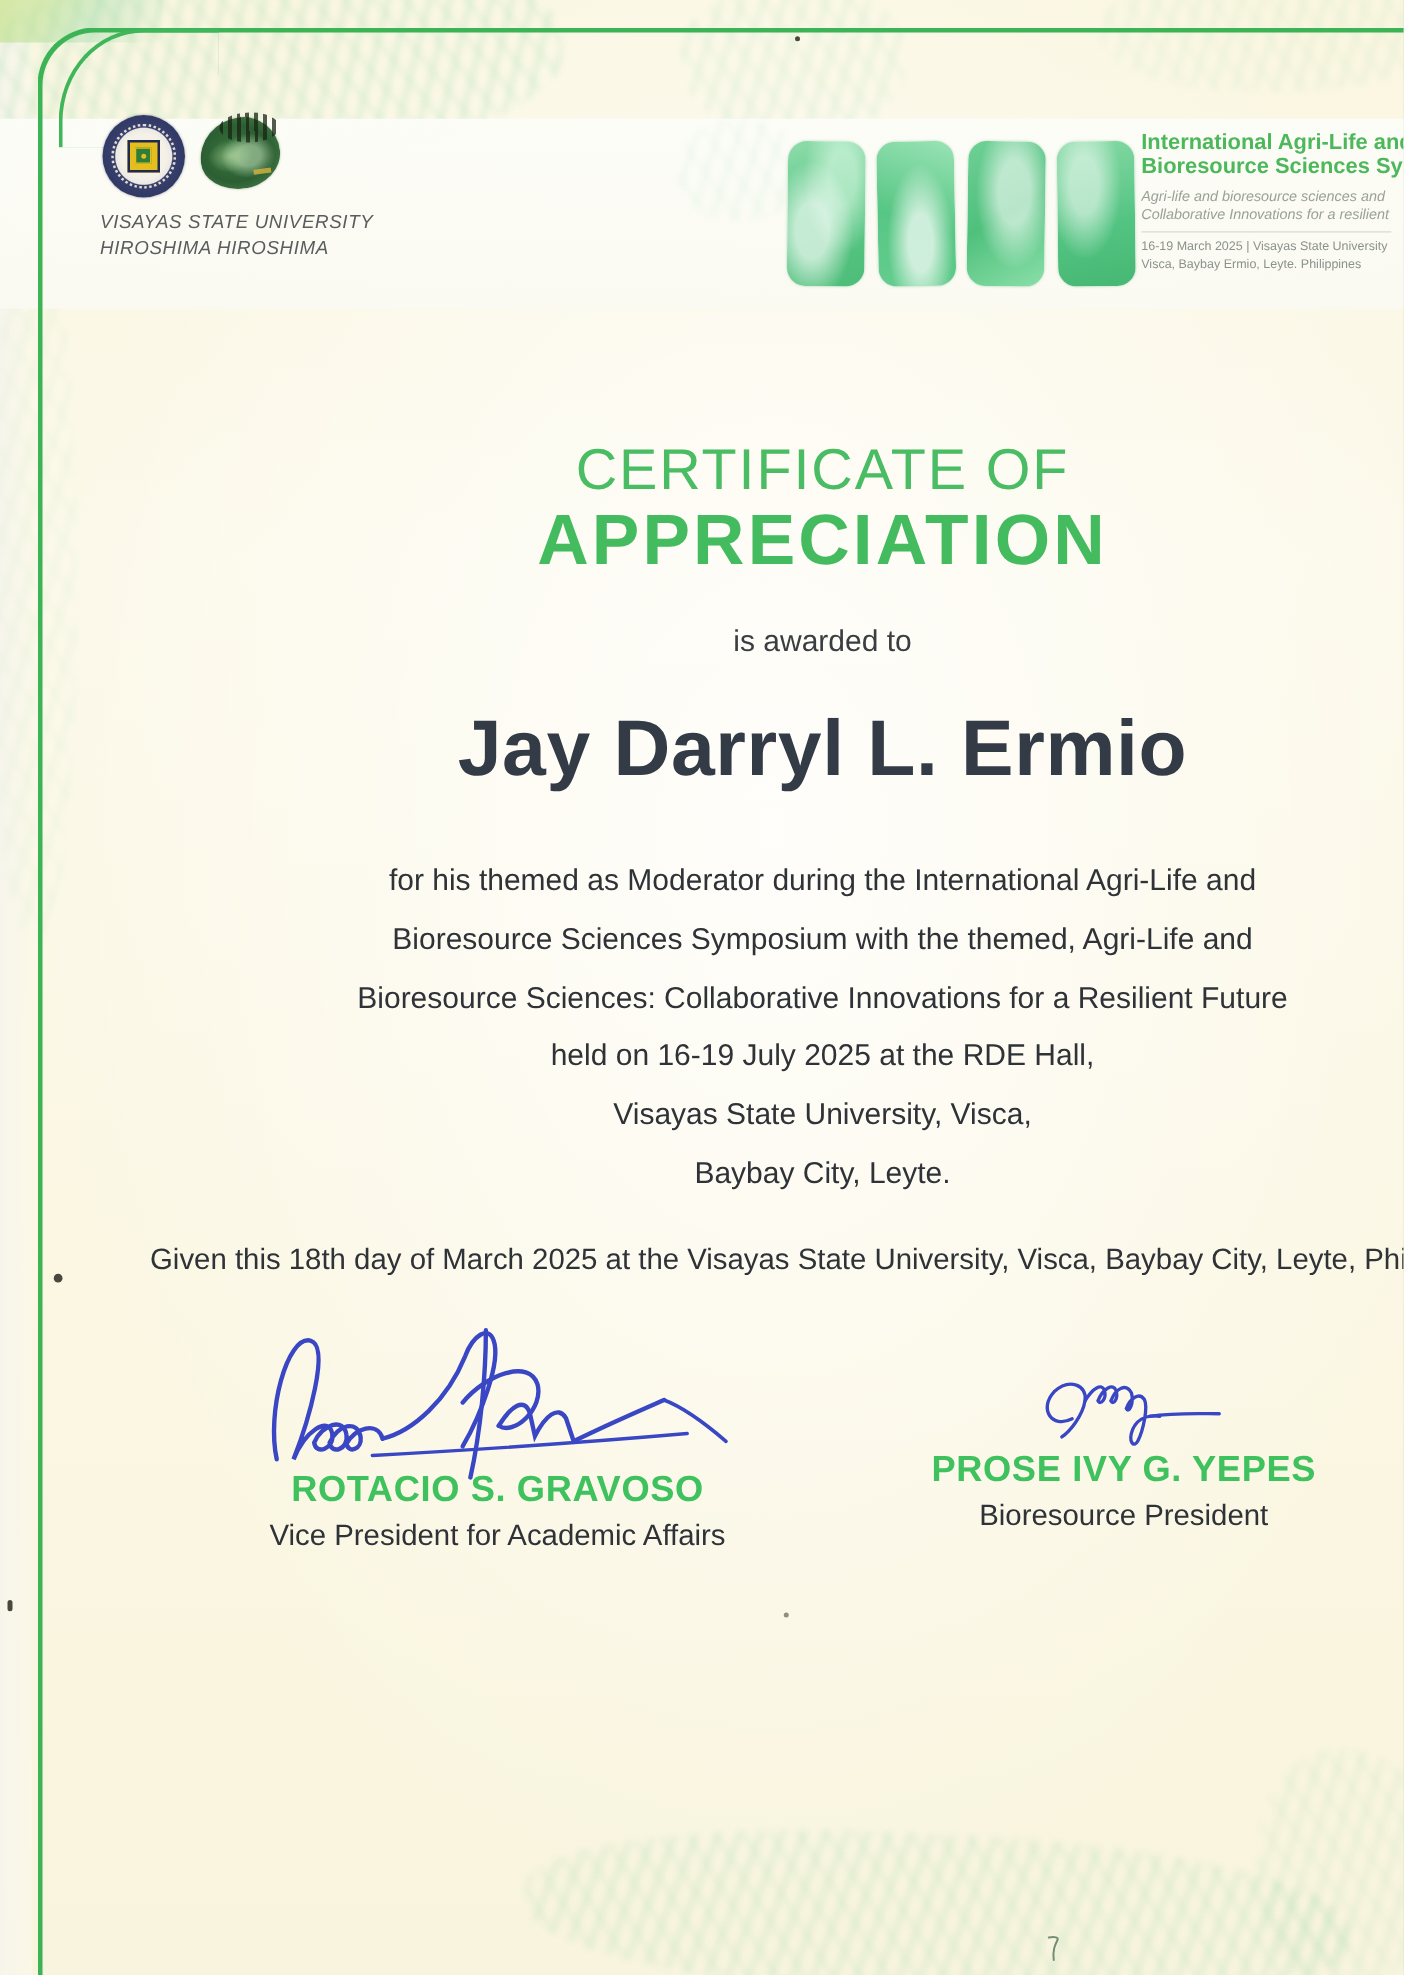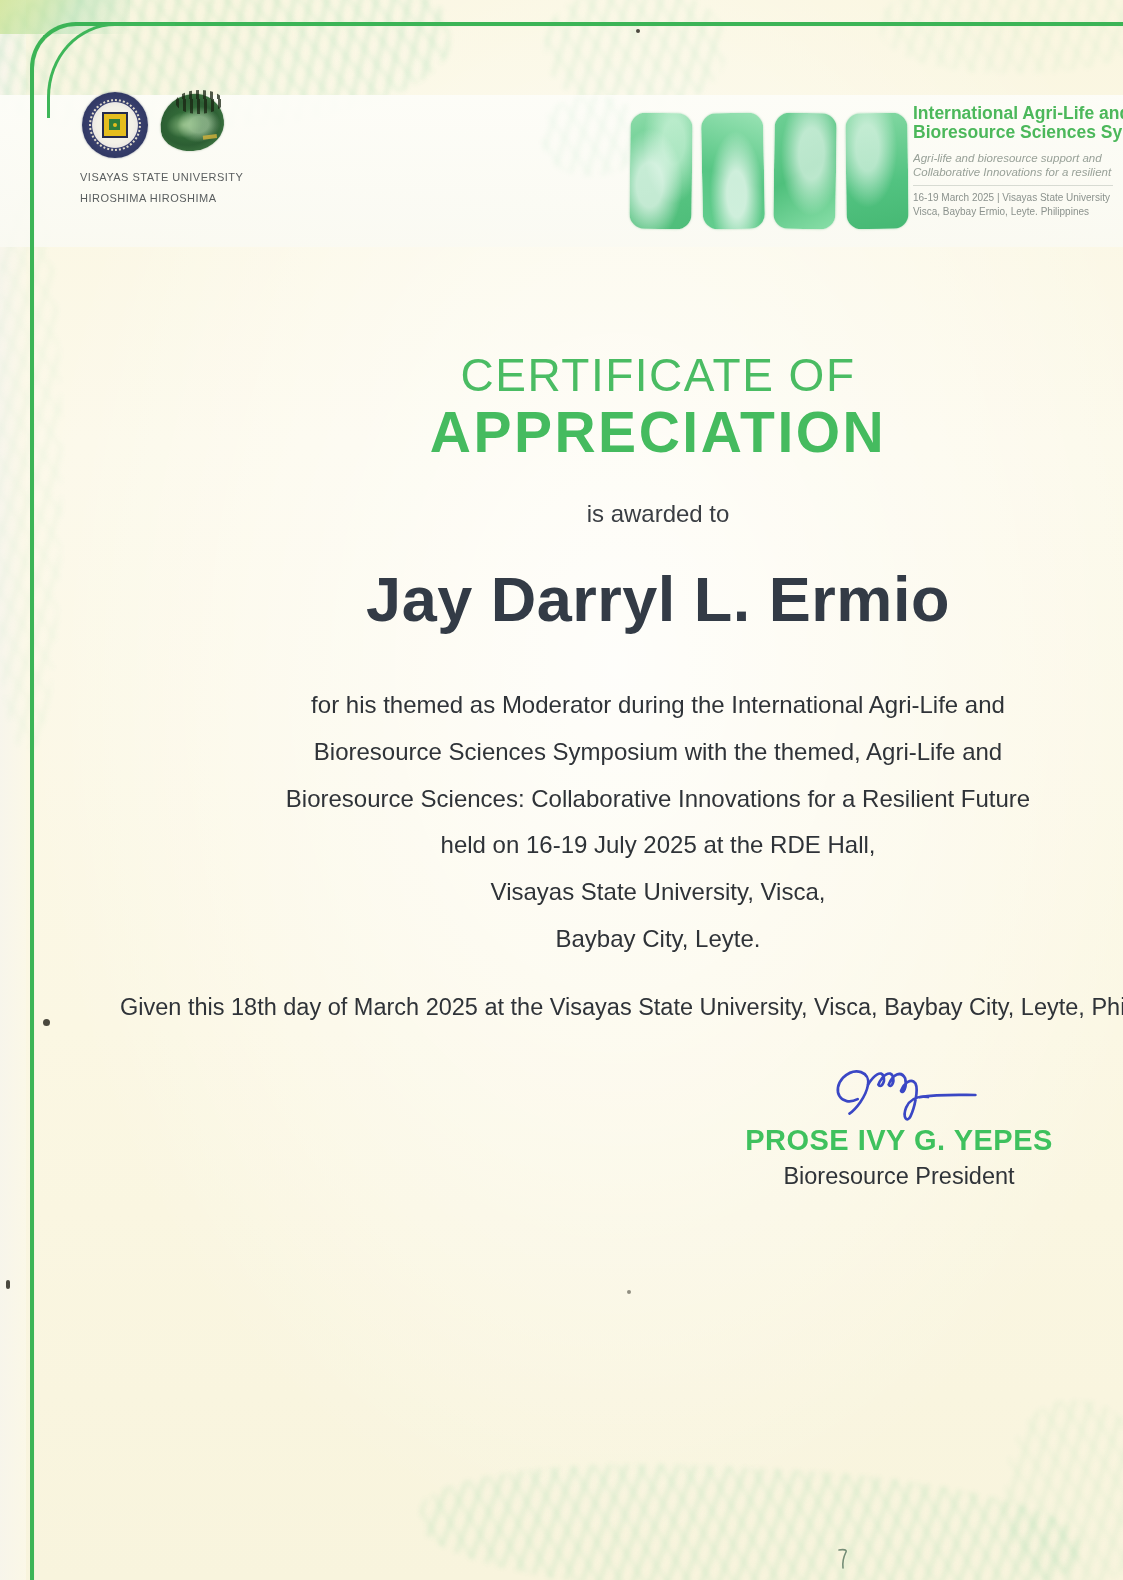--- a/index.html
+++ b/index.html
@@ -54,21 +54,21 @@
       radial-gradient(ellipse at 60% 55%, rgba(210,235,200,.5) 0 18%, rgba(210,235,200,0) 40%),
       radial-gradient(ellipse at 45% 50%, #3a7a3f 0%, #2c5e33 55%, #4e8a4f 100%);
     box-shadow:0 0 2px rgba(40,80,40,.4);}
   .hu-logo .speckle{position:absolute;left:28%;top:-6%;width:75%;height:42%;
     background:repeating-linear-gradient(90deg, rgba(25,35,18,.75) 0 3px, rgba(25,35,18,0) 3px 7px);
     border-radius:50%;transform:rotate(6deg);}
   .hu-logo .gleam{position:absolute;left:10%;top:30%;width:55%;height:45%;
     background:radial-gradient(ellipse, rgba(190,225,170,.55), rgba(190,225,170,0) 70%);border-radius:50%;}
   .hu-logo .year{position:absolute;right:14%;bottom:18%;width:14px;height:4px;background:rgba(214,180,60,.8);}
   .univ-names{position:absolute;left:80px;top:167px;z-index:6;color:#595d5e;
-    font-size:11px;letter-spacing:.5px;line-height:21px;}
+    font-size:15px;letter-spacing:.5px;line-height:21px;font-style:italic;}
   
   .tile{position:absolute;top:113px;width:62px;height:116px;border-radius:15px;z-index:5;
     background:
       radial-gradient(ellipse at 32% 62%, rgba(255,255,255,.65) 0 22%, rgba(255,255,255,0) 55%),
       radial-gradient(ellipse at 70% 25%, rgba(235,255,240,.55) 0 18%, rgba(235,255,240,0) 50%),
       linear-gradient(160deg,#8fdcab 0%, #5cc887 45%, #4ebd79 100%);
     box-shadow:0 0 2px rgba(90,180,120,.5);}
   .tile-1{left:630px;transform:rotate(.6deg);}
   .tile-2{left:702px;transform:rotate(-1.1deg);
     background:
@@ -97,21 +97,21 @@
   .awarded{top:500px;color:#3a3e43;font-size:24px;}
   .recipient{top:563px;color:#333b46;font-size:63px;font-weight:bold;letter-spacing:.5px;}
   .body-par{position:absolute;left:158px;top:682px;width:1000px;text-align:center;z-index:6;
     color:#2f3338;font-size:24px;line-height:46.8px;}
   .body-par .b{font-weight:normal;}
   .given{position:absolute;left:120px;top:994px;right:0;z-index:6;overflow:hidden;
     color:#2f3338;font-size:23.5px;white-space:nowrap;text-align:left;}
   
   .sig-block{position:absolute;z-index:6;text-align:center;}
   .sig-left{left:173px;top:1058px;width:450px;}
-  .sig-right{left:709px;top:1002px;width:380px;}
+  .sig-right{left:709px;top:1038px;width:380px;}
   .sig-svg{display:block;margin:0 auto;}
   .sig-left .sig-svg{width:392px;height:126px;}
   .sig-right .sig-svg{width:170px;height:64px;margin-top:62px;}
   .sig-name{color:#3fc15e;font-weight:bold;font-size:29px;letter-spacing:.5px;margin-top:-4px;}
   .sig-left .sig-name{margin-top:-8px;}
   .sig-title{color:#2f3338;font-size:23.5px;margin-top:6px;}
   
   .speck{position:absolute;background:#4a483e;border-radius:50%;z-index:7;}
   .sq-mark{position:absolute;left:836px;top:1548px;z-index:7;opacity:.75;}
 </style>
@@ -155,21 +155,21 @@
 
   <div class="tile tile-1"></div>
   <div class="tile tile-2"></div>
   <div class="tile tile-3"></div>
   <div class="tile tile-4"></div>
 
   <div class="conf">
     <div class="conf-title">International Agri-Life and</div>
     <div class="conf-title">Bioresource Sciences Symposium</div>
     <div class="sp"></div>
-    <div class="conf-tag">Agri-life and bioresource support and</div>
+    <div class="conf-tag">Agri-life and bioresource sciences and</div>
     <div class="conf-tag">Collaborative Innovations for a resilient</div>
     <div class="conf-sep"></div>
     <div class="conf-date">16-19 March 2025 | Visayas State University</div>
     <div class="conf-date">Visca, Baybay Ermio, Leyte. Philippines</div>
   </div>
 
   <div class="center-col title1">CERTIFICATE OF</div>
   <div class="center-col title2">APPRECIATION</div>
   <div class="center-col awarded">is awarded to</div>
   <div class="center-col recipient">Jay Darryl L. Ermio</div>
@@ -178,20 +178,33 @@
       <div><span>for his themed as </span><span class="b">Moderator</span><span> during the International Agri-Life and</span></div>
       <div><span>Bioresource Sciences Symposium with the themed, </span><span class="b">Agri-Life and</span></div>
       <div><span class="b">Bioresource Sciences: Collaborative Innovations for a Resilient Future</span></div>
       <div><span>held on 16-19 July 2025 at the RDE Hall,</span></div>
       <div><span>Visayas State University, Visca,</span></div>
       <div><span>Baybay City, Leyte.</span></div>
     </div>
 
   <div class="given">Given this 18th day of March 2025 at the Visayas State University, Visca, Baybay City, Leyte, Philippines.</div>
 
+  <div class="sig-block sig-left">
+    <svg class="sig-svg" viewBox="0 0 370 122" fill="none" stroke="#2a38c2" stroke-width="3.4" stroke-linecap="round" opacity="0.92">
+      <path d="M14,106 C6,70 22,10 40,14 C56,18 38,78 27,106 C36,84 54,72 57,86 C59,98 44,103 43,93 C49,79 66,73 68,87 C70,98 56,103 55,93 C61,79 77,75 79,89 C80,98 70,102 68,94 C74,82 92,76 96,90"></path>
+      <path d="M96,90 C120,84 146,60 160,26 C166,10 178,2 182,14 C188,30 172,72 158,96"></path>
+      <path d="M176,6 C176,40 172,84 164,120"></path>
+      <path d="M158,62 C176,40 210,28 216,48 C221,66 198,88 186,80"></path>
+      <path d="M186,80 C196,64 206,58 210,70 L214,88 C222,72 232,64 238,74 L244,92 C268,80 296,68 314,60"></path>
+      <path d="M88,103 C160,99 252,93 332,86" stroke-width="2.6"></path>
+      <path d="M314,60 C330,66 348,80 362,92" stroke-width="2.8"></path>
+    </svg>
+    <div class="sig-name">ROTACIO S. GRAVOSO</div>
+    <div class="sig-title">Vice President for Academic Affairs</div>
+  </div>
 
   <div class="sig-block sig-right">
     <svg class="sig-svg" viewBox="0 0 160 62" fill="none" stroke="#2a38c2" stroke-width="2.6" stroke-linecap="round" opacity="0.92">
       <path d="M40,34 C24,42 14,26 26,13 C38,2 52,8 50,20 C48,32 38,44 32,48"></path>
       <path d="M50,20 C56,10 63,6 65,12 C67,18 62,24 60,20 C64,10 72,6 74,12 C76,18 72,24 70,20 C74,10 82,6 86,14 C88,22 84,30 82,26 C85,18 92,13 96,19 C99,25 95,43 91,51 C88,57 83,52 87,42 C91,33 100,31 108,32"></path>
       <path d="M100,32 C120,29 140,30 154,30"></path>
     </svg>
     <div class="sig-name">PROSE IVY G. YEPES</div>
     <div class="sig-title">Bioresource President</div>
   </div>

